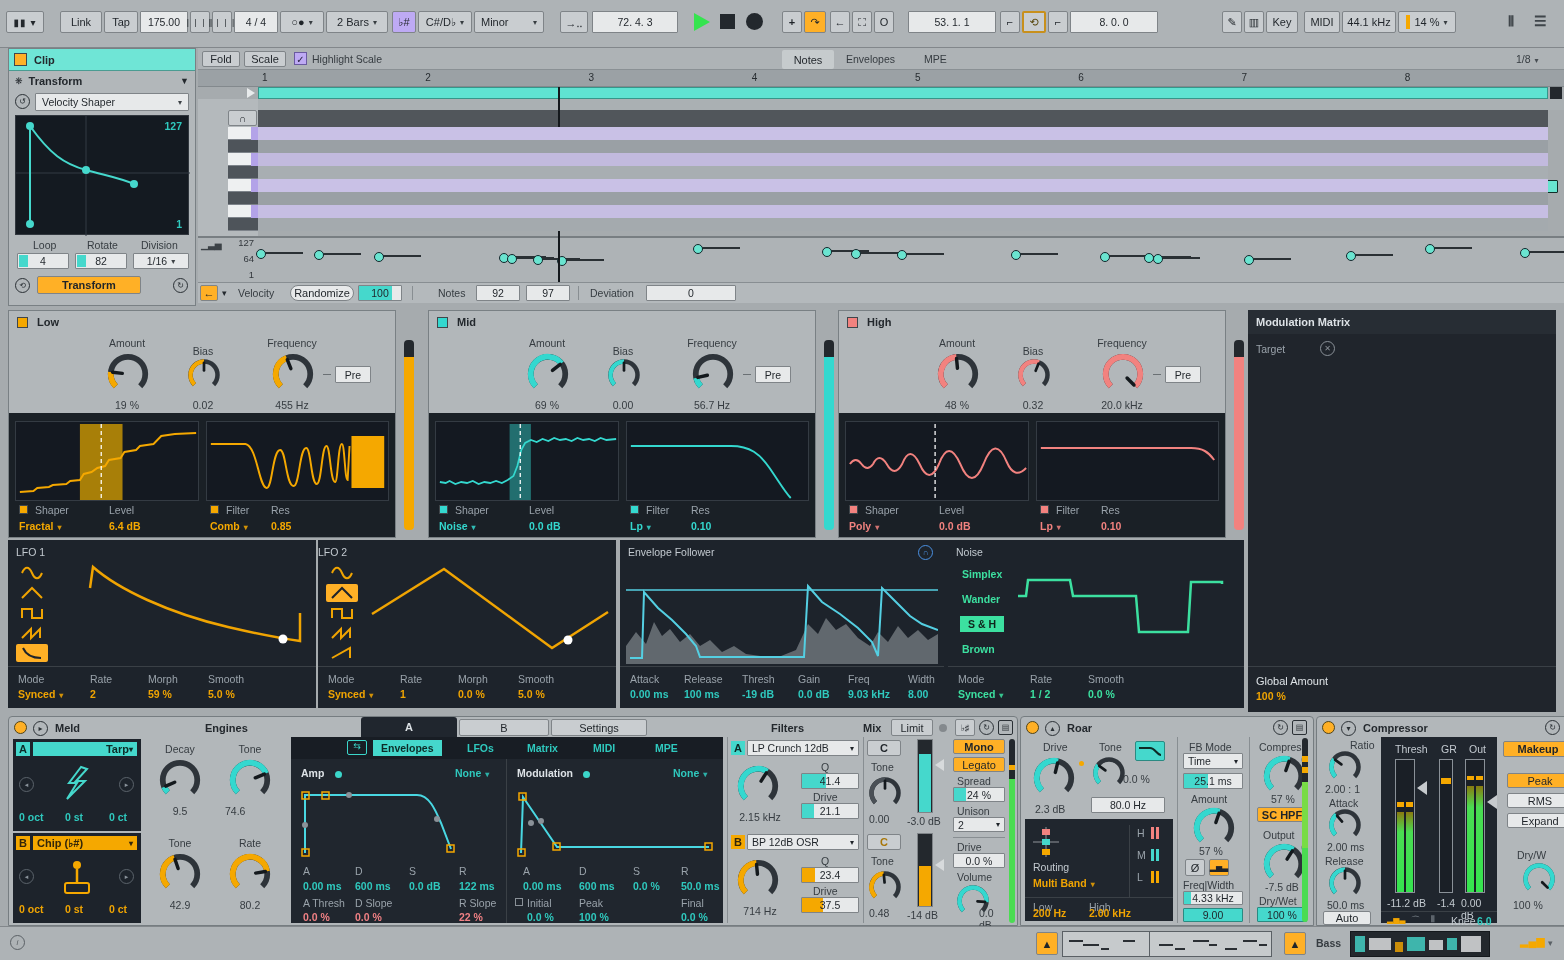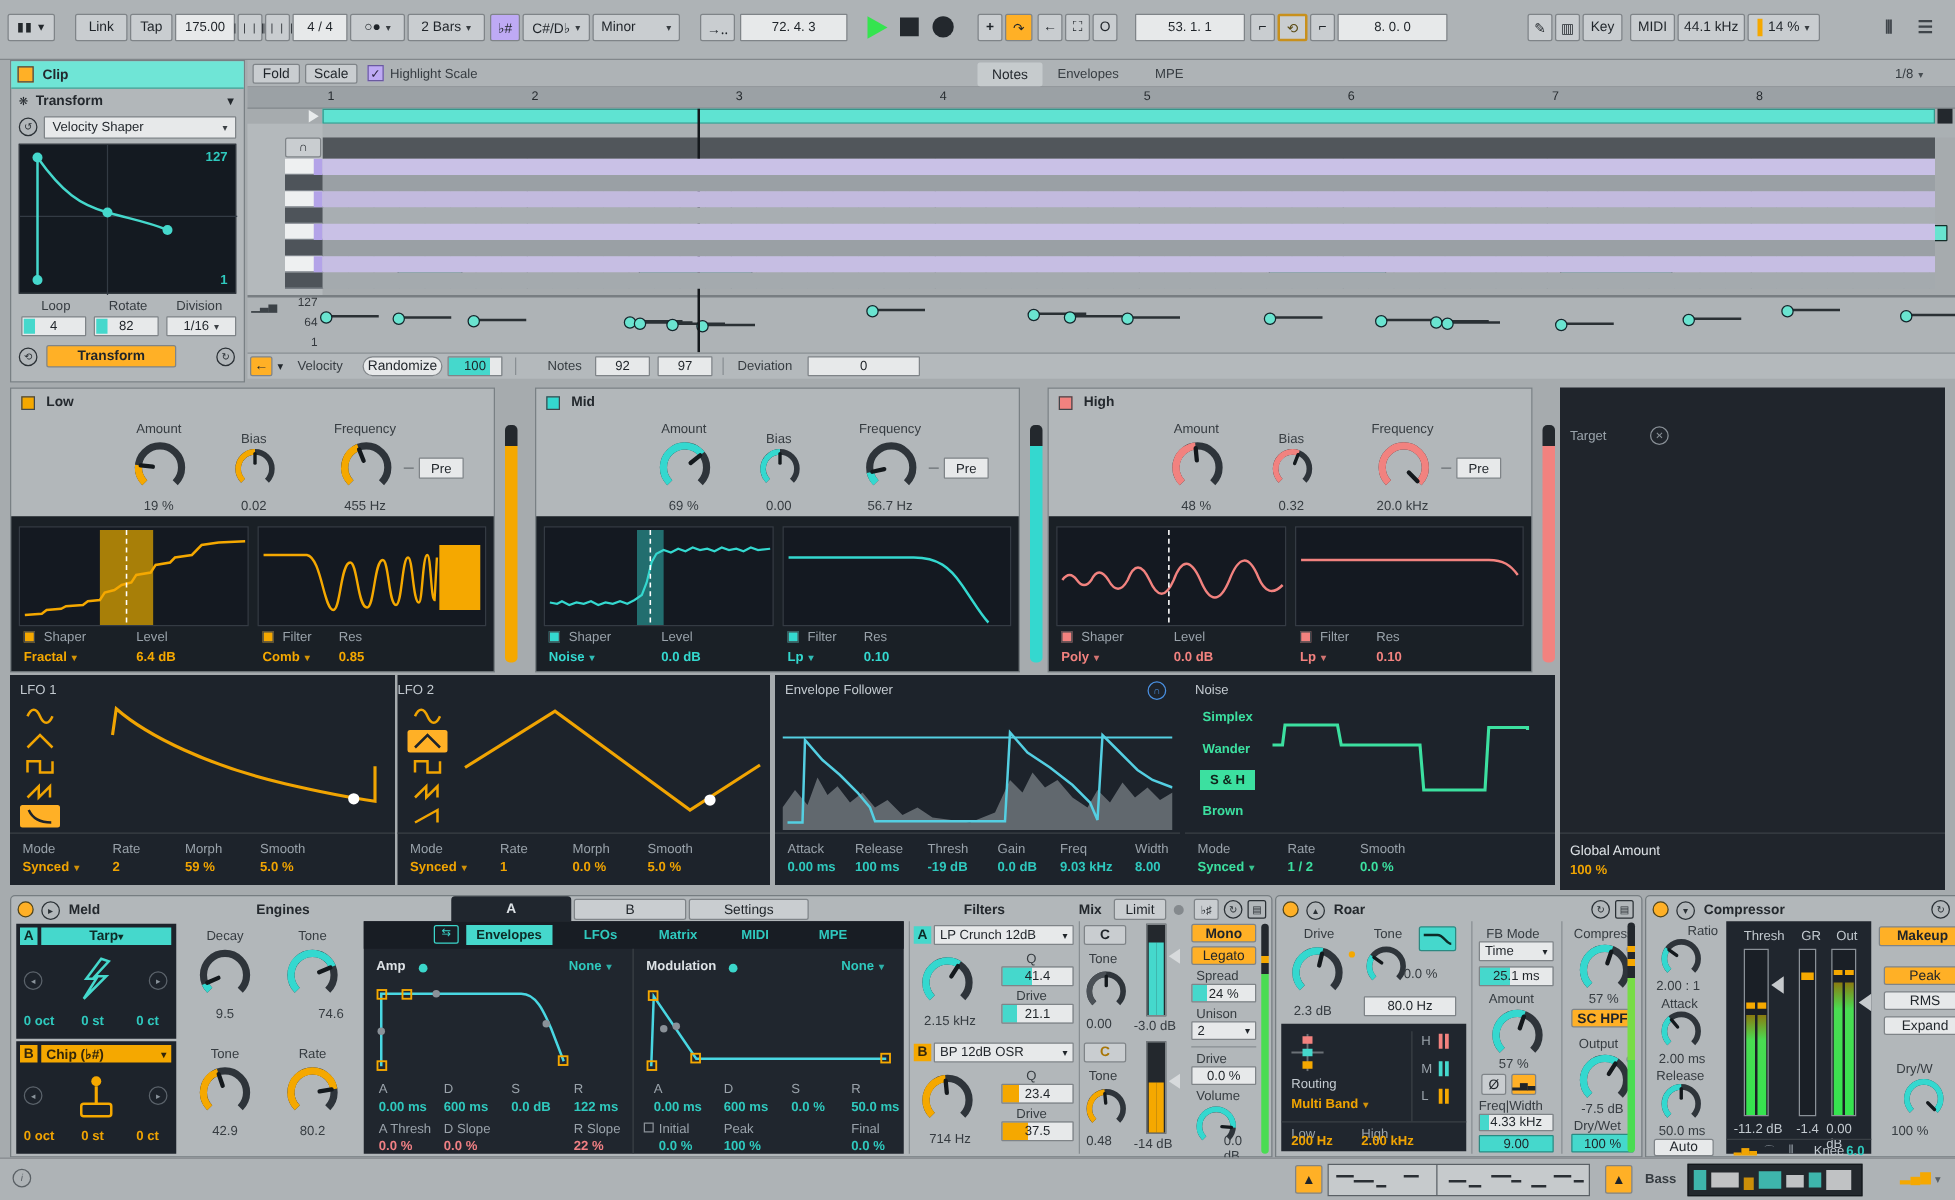--- a/index.html
+++ b/index.html
@@ -413,20 +413,23 @@
           <span class="sqled a" style="left:201px;top:92px;width:9px;height:9px;background:#f2827f"></span>
           <span class="dl a" style="left:217px;top:91px">Filter</span>
           <span class="dv dd a" style="left:201px;top:107px;color:#f2827f">Lp</span>
           <span class="dl a" style="left:262px;top:91px">Res</span>
           <span class="dv a" style="left:262px;top:107px;color:#f2827f">0.10</span>
         </div>
       </div>
     </div>
 
 <div class="a dark" style="left:1248px;top:310px;width:308px;height:402px;background:#20252c">
+  <div class="a f" style="left:0;top:0;width:308px;height:24px;background:#272d34;padding-left:8px">
+        <b class="wh" style="font-size:11px">Modulation Matrix</b>
+      </div>
   <span class="a dl" style="left:8px;top:33px">Target</span>
   <div class="a hdr-ico" style="left:72px;top:31px;border-color:#8a9198;color:#8a9198">✕</div>
   <div id="matrix-sources"></div>
   <div id="matrix-body"></div>
   <div class="a" style="left:0;top:356px;width:308px;height:1px;background:#3a4046"></div>
   <span class="a wh" style="left:8px;top:365px;font-size:11px">Global Amount</span>
   <span class="a yl dv" style="left:8px;top:380px">100 %</span>
 </div>
 
 <div class="a dark" style="left:8px;top:540px;width:308px;height:168px">
@@ -575,21 +578,21 @@
   <div class="a btn" style="left:882px;top:2px;width:42px;height:17px">
         <span>Limit</span>
       </div>
   <span class="a" style="left:930px;top:7px;width:8px;height:8px;border-radius:50%;background:#84898d"></span>
   <div class="a btn" style="left:946px;top:2px;width:20px;height:17px;font-size:9px">♭♯</div>
   <span class="hdr-ico a" style="left:970px;top:3px">↻</span>
   <span class="hdr-ico a" style="left:989px;top:3px;border-radius:2px">▤</span>
 
   <div class="a dark" style="left:4px;top:22px;width:128px;height:92px">
     <span class="a" style="left:3px;top:3px;width:14px;height:14px;background:#45d8cc;color:#0d2b27;font-weight:bold;text-align:center;line-height:14px">A</span>
-    <div class="a f" style="left:20px;top:3px;width:104px;height:14px;background:#45d8cc;color:#0d2b27;font-weight:bold;justify-content:center;padding:0 4px">
+    <div class="a f" style="left:20px;top:3px;width:104px;height:14px;background:#45d8cc;color:#0d2b27;font-weight:bold;justify-content:flex-end;padding:0 4px">
           <span>Tarp</span>
           <span style="font-size:8px">▾</span>
         </div>
     <span class="a hdr-ico" style="left:6px;top:38px;border-color:#5b636b;color:#8a939b;font-size:7px">◂</span>
     <span class="a hdr-ico" style="left:106px;top:38px;border-color:#5b636b;color:#8a939b;font-size:7px">▸</span>
     <svg class="a" style="left:46px;top:26px" width="36" height="40" viewBox="0 0 36 40">
           <path d="M22,2 L10,18 L18,18 L8,34 L26,16 L17,16 L28,4 Z" fill="none" stroke="#45d8cc" stroke-width="2"></path>
         </svg>
     <span class="a cy dv" style="left:6px;top:72px">0 oct</span>
     <span class="a cy dv" style="left:52px;top:72px">0 st</span>
@@ -601,21 +604,21 @@
           <path d="M9.393398282201789,30.606601717798213 A15,15 0 0 1 6.233680614740287,25.957218359521715" fill="none" stroke="#34d8cf" stroke-width="5"></path>
           <line x1="15.411226871580094" y1="21.985739453173906" x2="7.610312553266258" y2="25.361496523569542" stroke="#14191d" stroke-width="3" stroke-linecap="round"></line>
         </svg></span>
   <span class="a lbl" style="left:146px;top:88px;width:50px;text-align:center">9.5</span>
   <span class="a lbl" style="left:216px;top:26px;width:50px;text-align:center">Tone</span>
   <span class="knb a" style="left:218px;top:40px"><svg width="46" height="46" viewBox="0 0 40 40">
           <path d="M9.393398282201789,30.606601717798213 A15,15 0 1 1 30.606601717798227,30.6066017177982" fill="none" stroke="#2e343a" stroke-width="5"></path>
           <path d="M9.393398282201789,30.606601717798213 A15,15 0 1 1 33.858192987669305,14.259748514523658" fill="none" stroke="#34d8cf" stroke-width="5"></path>
           <line x1="24.619397662556434" y1="18.086582838174554" x2="32.47237368890237" y2="14.833773663071291" stroke="#14191d" stroke-width="3" stroke-linecap="round"></line>
         </svg></span>
-  <span class="a lbl" style="left:216px;top:88px;width:50px;text-align:right">74.6</span>
+  <span class="a lbl" style="left:216px;top:88px;width:50px;text-align:left">74.6</span>
 
   <div class="a dark" style="left:4px;top:116px;width:128px;height:90px">
     <span class="a" style="left:3px;top:3px;width:14px;height:14px;background:#f5a800;color:#33260a;font-weight:bold;text-align:center;line-height:14px">B</span>
     <div class="a f" style="left:20px;top:3px;width:104px;height:14px;background:#f5a800;color:#33260a;font-weight:bold;justify-content:space-between;padding:0 4px">
           <span>Chip (♭#)</span>
           <span style="font-size:8px">▾</span>
         </div>
     <span class="a hdr-ico" style="left:6px;top:36px;border-color:#5b636b;color:#8a939b;font-size:7px">◂</span>
     <span class="a hdr-ico" style="left:106px;top:36px;border-color:#5b636b;color:#8a939b;font-size:7px">▸</span>
     <svg class="a" style="left:46px;top:24px" width="36" height="40" viewBox="0 0 36 40">

